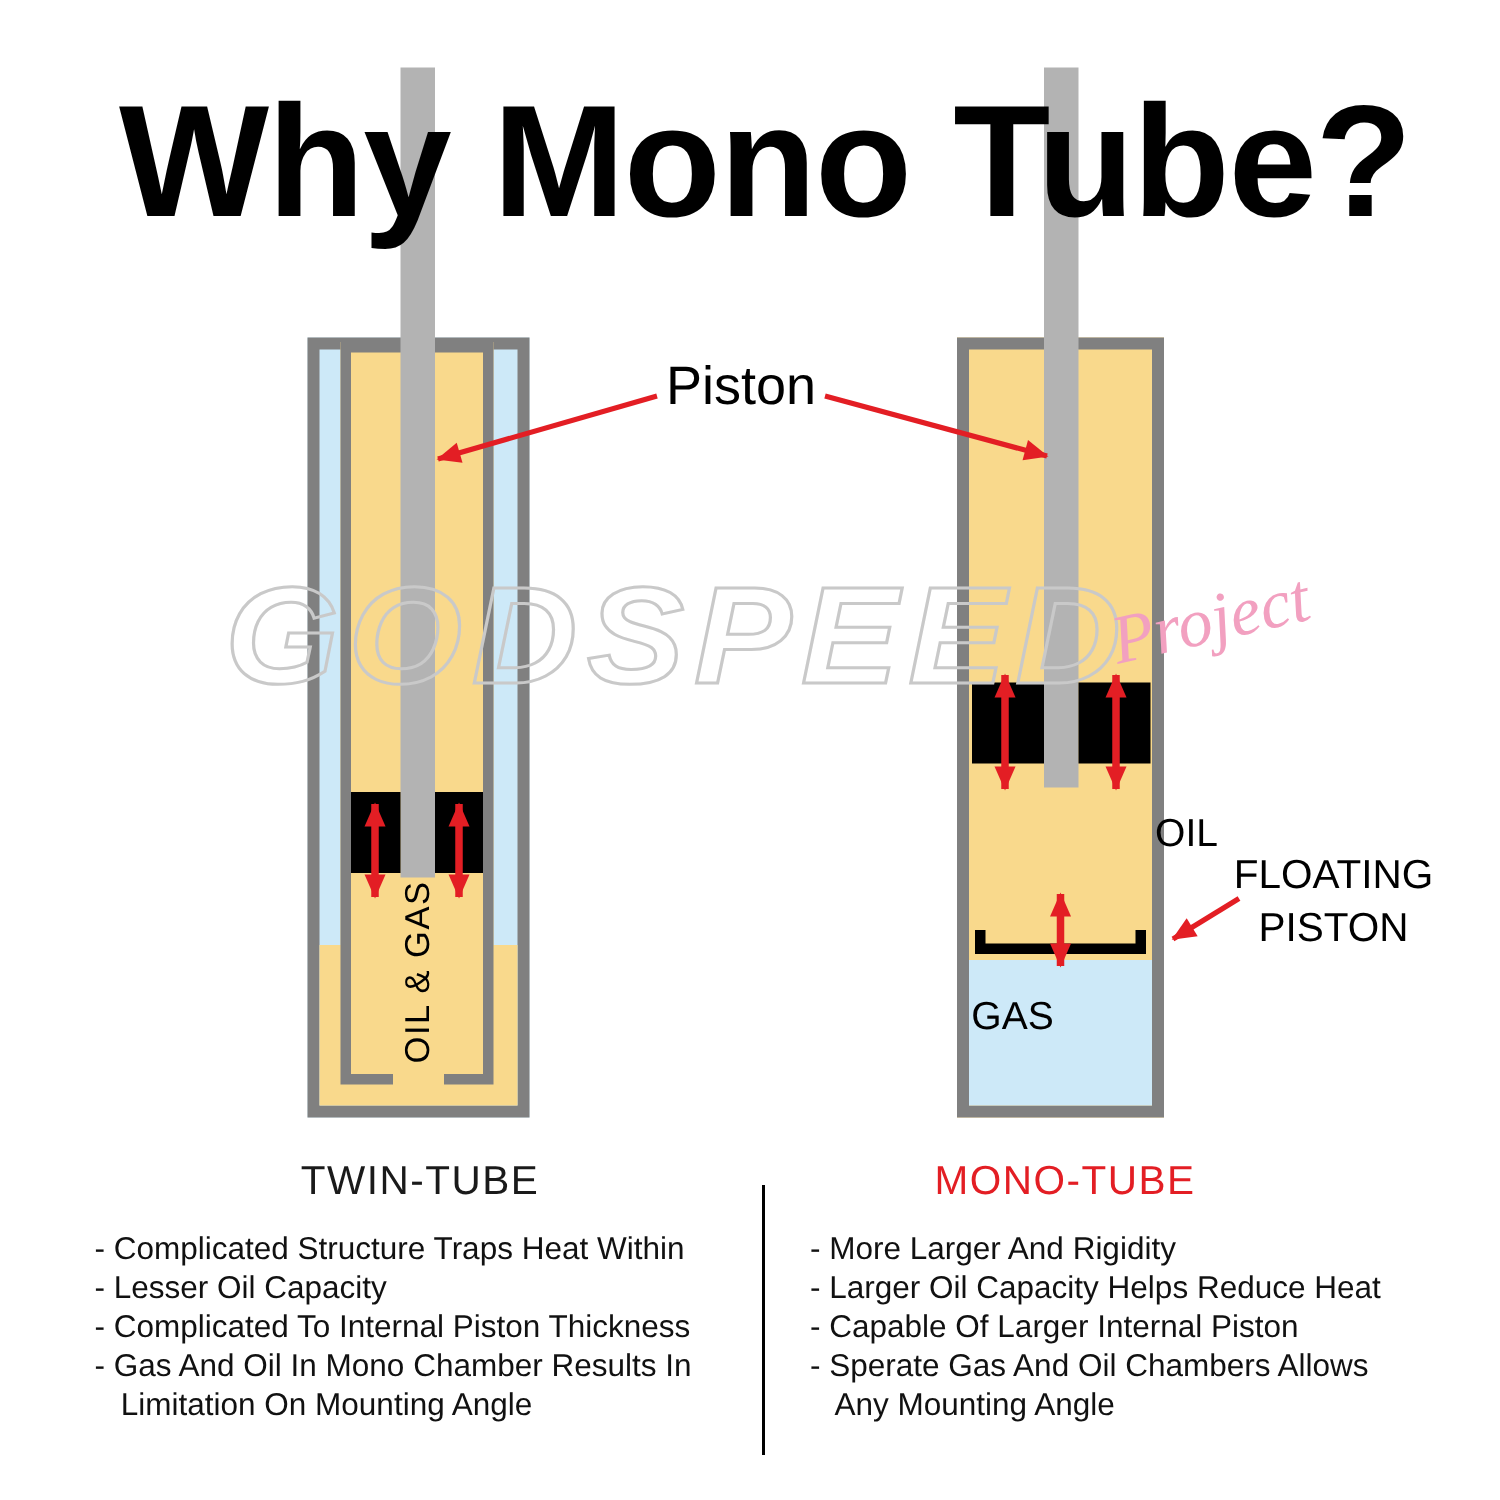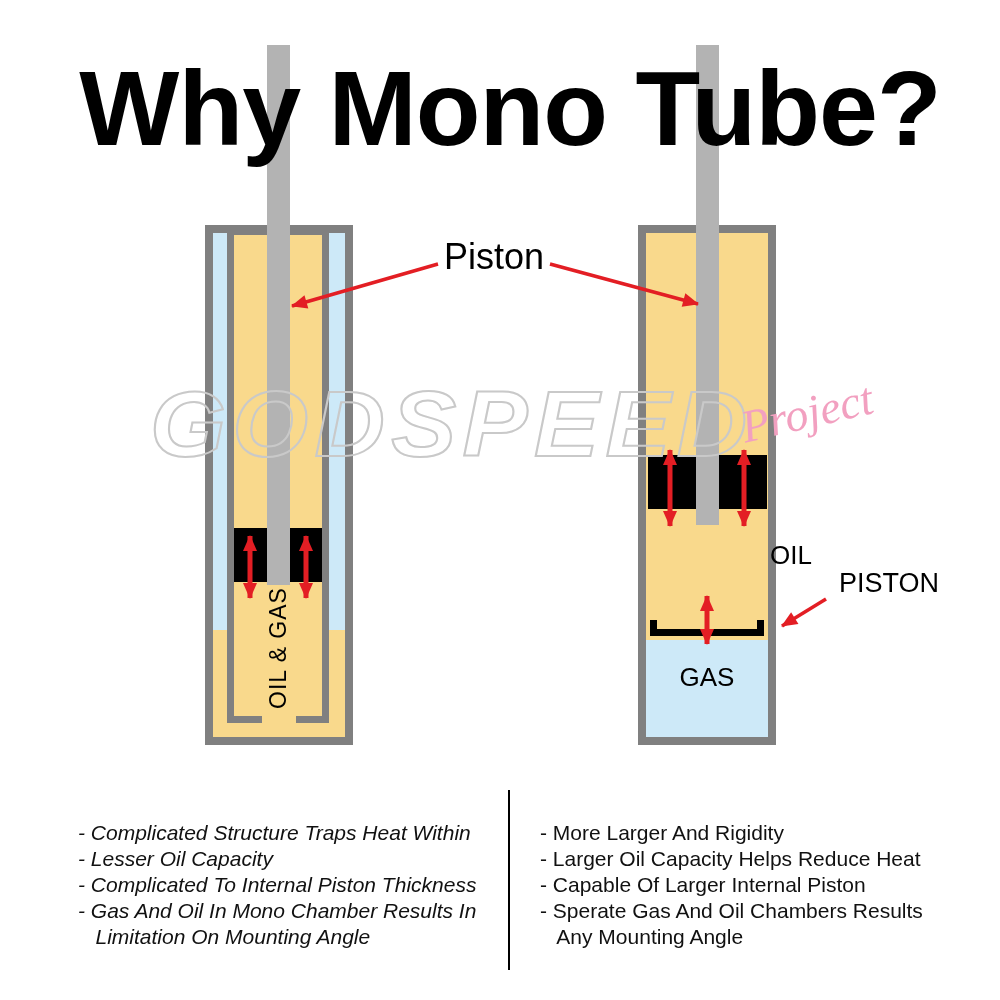--- a/index.html
+++ b/index.html
@@ -40,21 +40,21 @@
   .float-bar{left:650px;top:629px;width:114px;height:7px;background:#000;z-index:3;}
   .float-tick-l{left:650px;top:620px;width:7px;height:16px;background:#000;z-index:3;}
   .float-tick-r{left:757px;top:620px;width:7px;height:16px;background:#000;z-index:3;}
   .mono-piston-l{left:648px;top:455px;width:48px;height:54px;}
   .mono-piston-r{left:719px;top:455px;width:48px;height:54px;}
 
   
   .oil-gas-label{left:203px;top:635px;width:150px;height:26px;line-height:26px;
                  text-align:center;font-size:23px;letter-spacing:1px;transform:rotate(-90deg);}
   .oil-label{left:646px;top:540px;width:122px;text-align:right;font-size:26px;margin-left:44px;}
-  .gas-label{left:646px;top:662px;width:122px;text-align:center;font-size:26px;}
+  .gas-label{left:614px;top:662px;width:122px;text-align:center;font-size:26px;}
 
   
   .piston-label{position:absolute;z-index:4;left:394px;top:236px;width:200px;
                 text-align:center;font-size:36px;color:#000;}
   .floating-label{position:absolute;z-index:4;left:800px;top:566px;width:178px;
                   text-align:center;font-size:27px;line-height:35px;color:#000;}
 
   
   .wm-main{left:150px;top:372px;font-size:92px;font-weight:bold;font-style:italic;
            letter-spacing:6px;color:transparent;
@@ -65,21 +65,21 @@
           transform:rotate(-13deg);}
 
   
   .section-label{position:absolute;z-index:4;width:220px;text-align:center;
                  font-size:27px;letter-spacing:1px;top:772px;}
   .twin-label{left:170px;color:#1a1a1a;}
   .mono-label{left:600px;color:var(--accent_red,#e31e24);}
   .divider{position:absolute;z-index:4;left:508px;top:790px;width:2px;height:180px;background:#000;}
   .notes{position:absolute;z-index:4;top:820px;width:440px;font-size:21px;line-height:26px;}
   .notes div{white-space:pre;}
-  .notes-left{left:78px;font-style:italic;}
+  .notes-left{left:63px;}
   .notes-right{left:540px;}
 
   
   .arrow{stroke:var(--accent_red,#e31e24);fill:none;}
   .arrow-head{fill:var(--accent_red,#e31e24);}
 </style>
 </head>
 <body>
 
 <div id="canvas">
@@ -102,20 +102,21 @@
   <div class="piston twin-piston-r"></div>
   <div class="piston mono-piston-l"></div>
   <div class="piston mono-piston-r"></div>
 
   <div class="inner-label oil-gas-label">OIL &amp; GAS</div>
   <div class="inner-label oil-label">OIL</div>
   <div class="inner-label gas-label">GAS</div>
 
   <div class="piston-label">Piston</div>
   <div class="floating-label">
+    <div>FLOATING</div>
     <div>PISTON</div>
   </div>
 
   <svg id="arrows" width="1000" height="1000" viewBox="0 0 1000 1000">
     <defs>
       <marker id="ah" markerUnits="userSpaceOnUse" markerWidth="20" markerHeight="18" refX="16" refY="8" orient="auto-start-reverse">
         <path class="arrow-head" d="M1,1 L17,8 L1,15 Z"></path>
       </marker>
     </defs>
     <line class="arrow" x1="438" y1="264" x2="292" y2="306" stroke-width="3.5" marker-end="url(#ah)"></line>
@@ -126,31 +127,33 @@
     <line class="arrow" x1="744" y1="450" x2="744" y2="526" stroke-width="5" marker-start="url(#ah)" marker-end="url(#ah)"></line>
     <line class="arrow" x1="707" y1="596" x2="707" y2="644" stroke-width="5" marker-start="url(#ah)" marker-end="url(#ah)"></line>
     <line class="arrow" x1="826" y1="599" x2="782" y2="626" stroke-width="3.5" marker-end="url(#ah)"></line>
   </svg>
 
   <div class="watermark wm-main">GODSPEED</div>
   <div class="watermark wm-sub">Project</div>
 
   <div class="title">Why Mono Tube?</div>
 
+  <div class="section-label twin-label">TWIN-TUBE</div>
+  <div class="section-label mono-label">MONO-TUBE</div>
   <div class="divider"></div>
 
   <div class="notes notes-left">
     <div>- Complicated Structure Traps Heat Within</div>
     <div>- Lesser Oil Capacity</div>
     <div>- Complicated To Internal Piston Thickness</div>
     <div>- Gas And Oil In Mono Chamber Results In</div>
     <div>   Limitation On Mounting Angle</div>
   </div>
 
   <div class="notes notes-right">
     <div>- More Larger And Rigidity</div>
     <div>- Larger Oil Capacity Helps Reduce Heat</div>
     <div>- Capable Of Larger Internal Piston</div>
-    <div>- Sperate Gas And Oil Chambers Results</div>
+    <div>- Sperate Gas And Oil Chambers Allows</div>
     <div>   Any Mounting Angle</div>
   </div>
 
 </div>
 
 </body></html>

